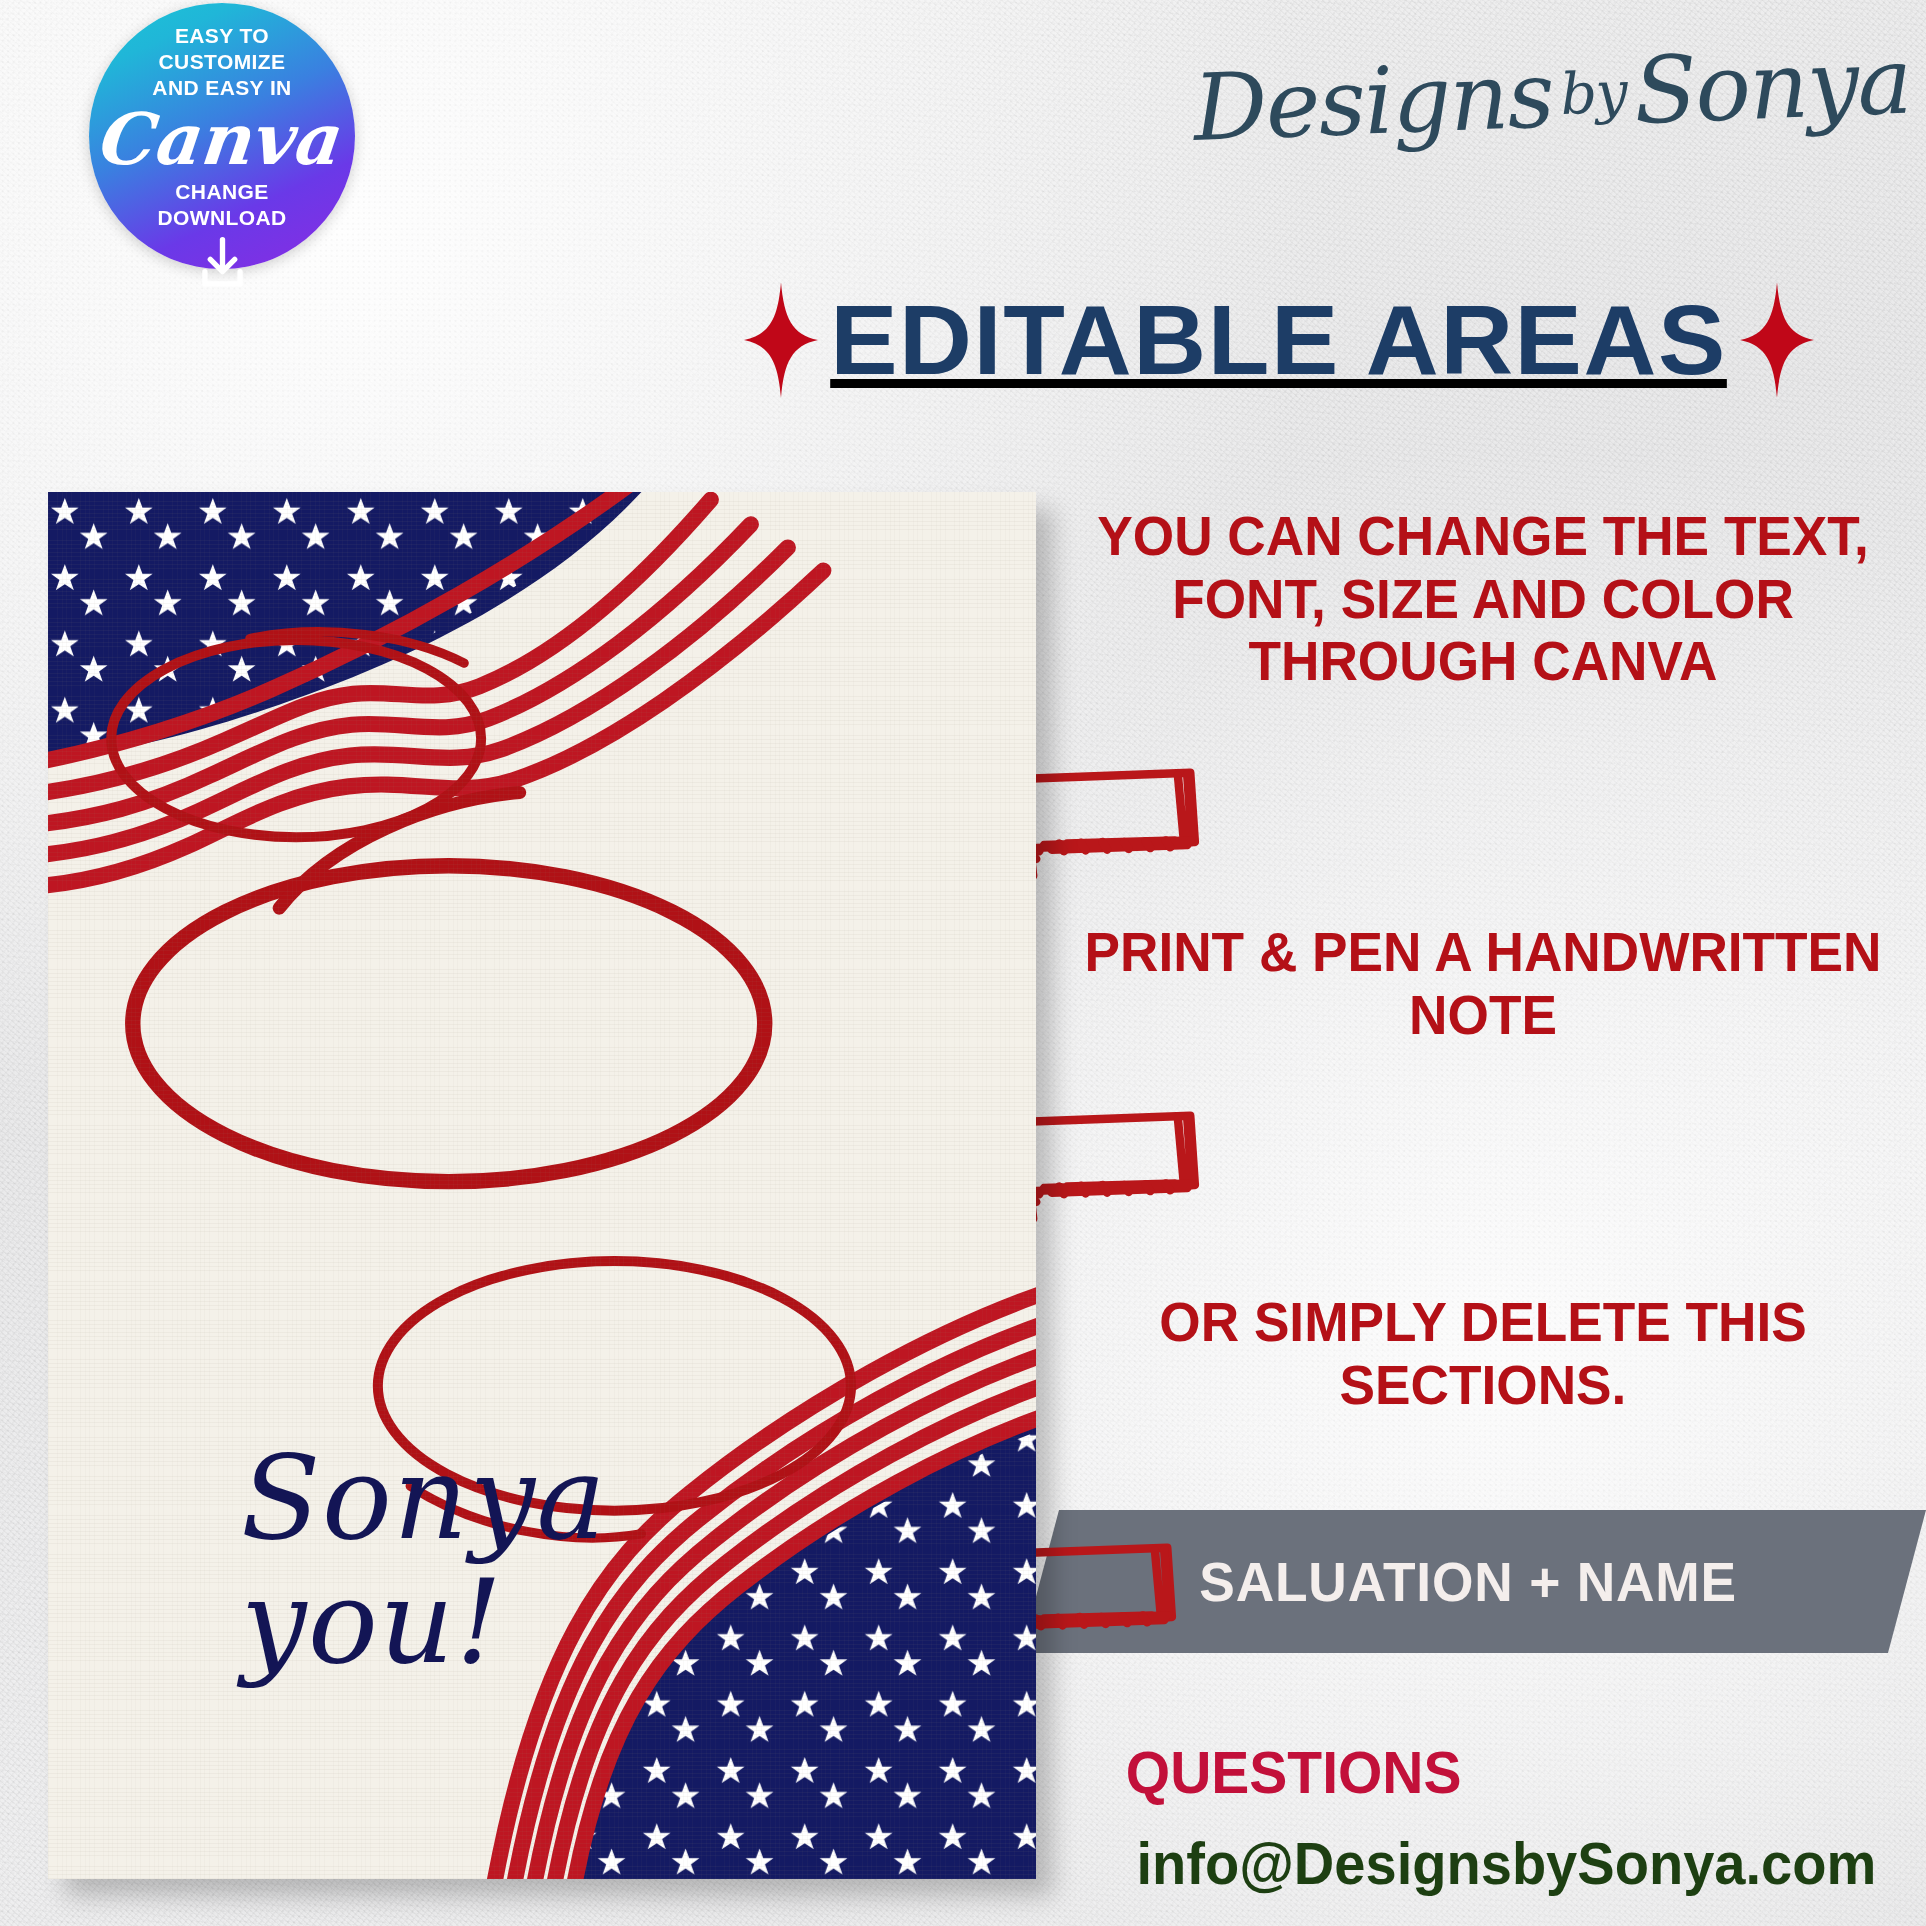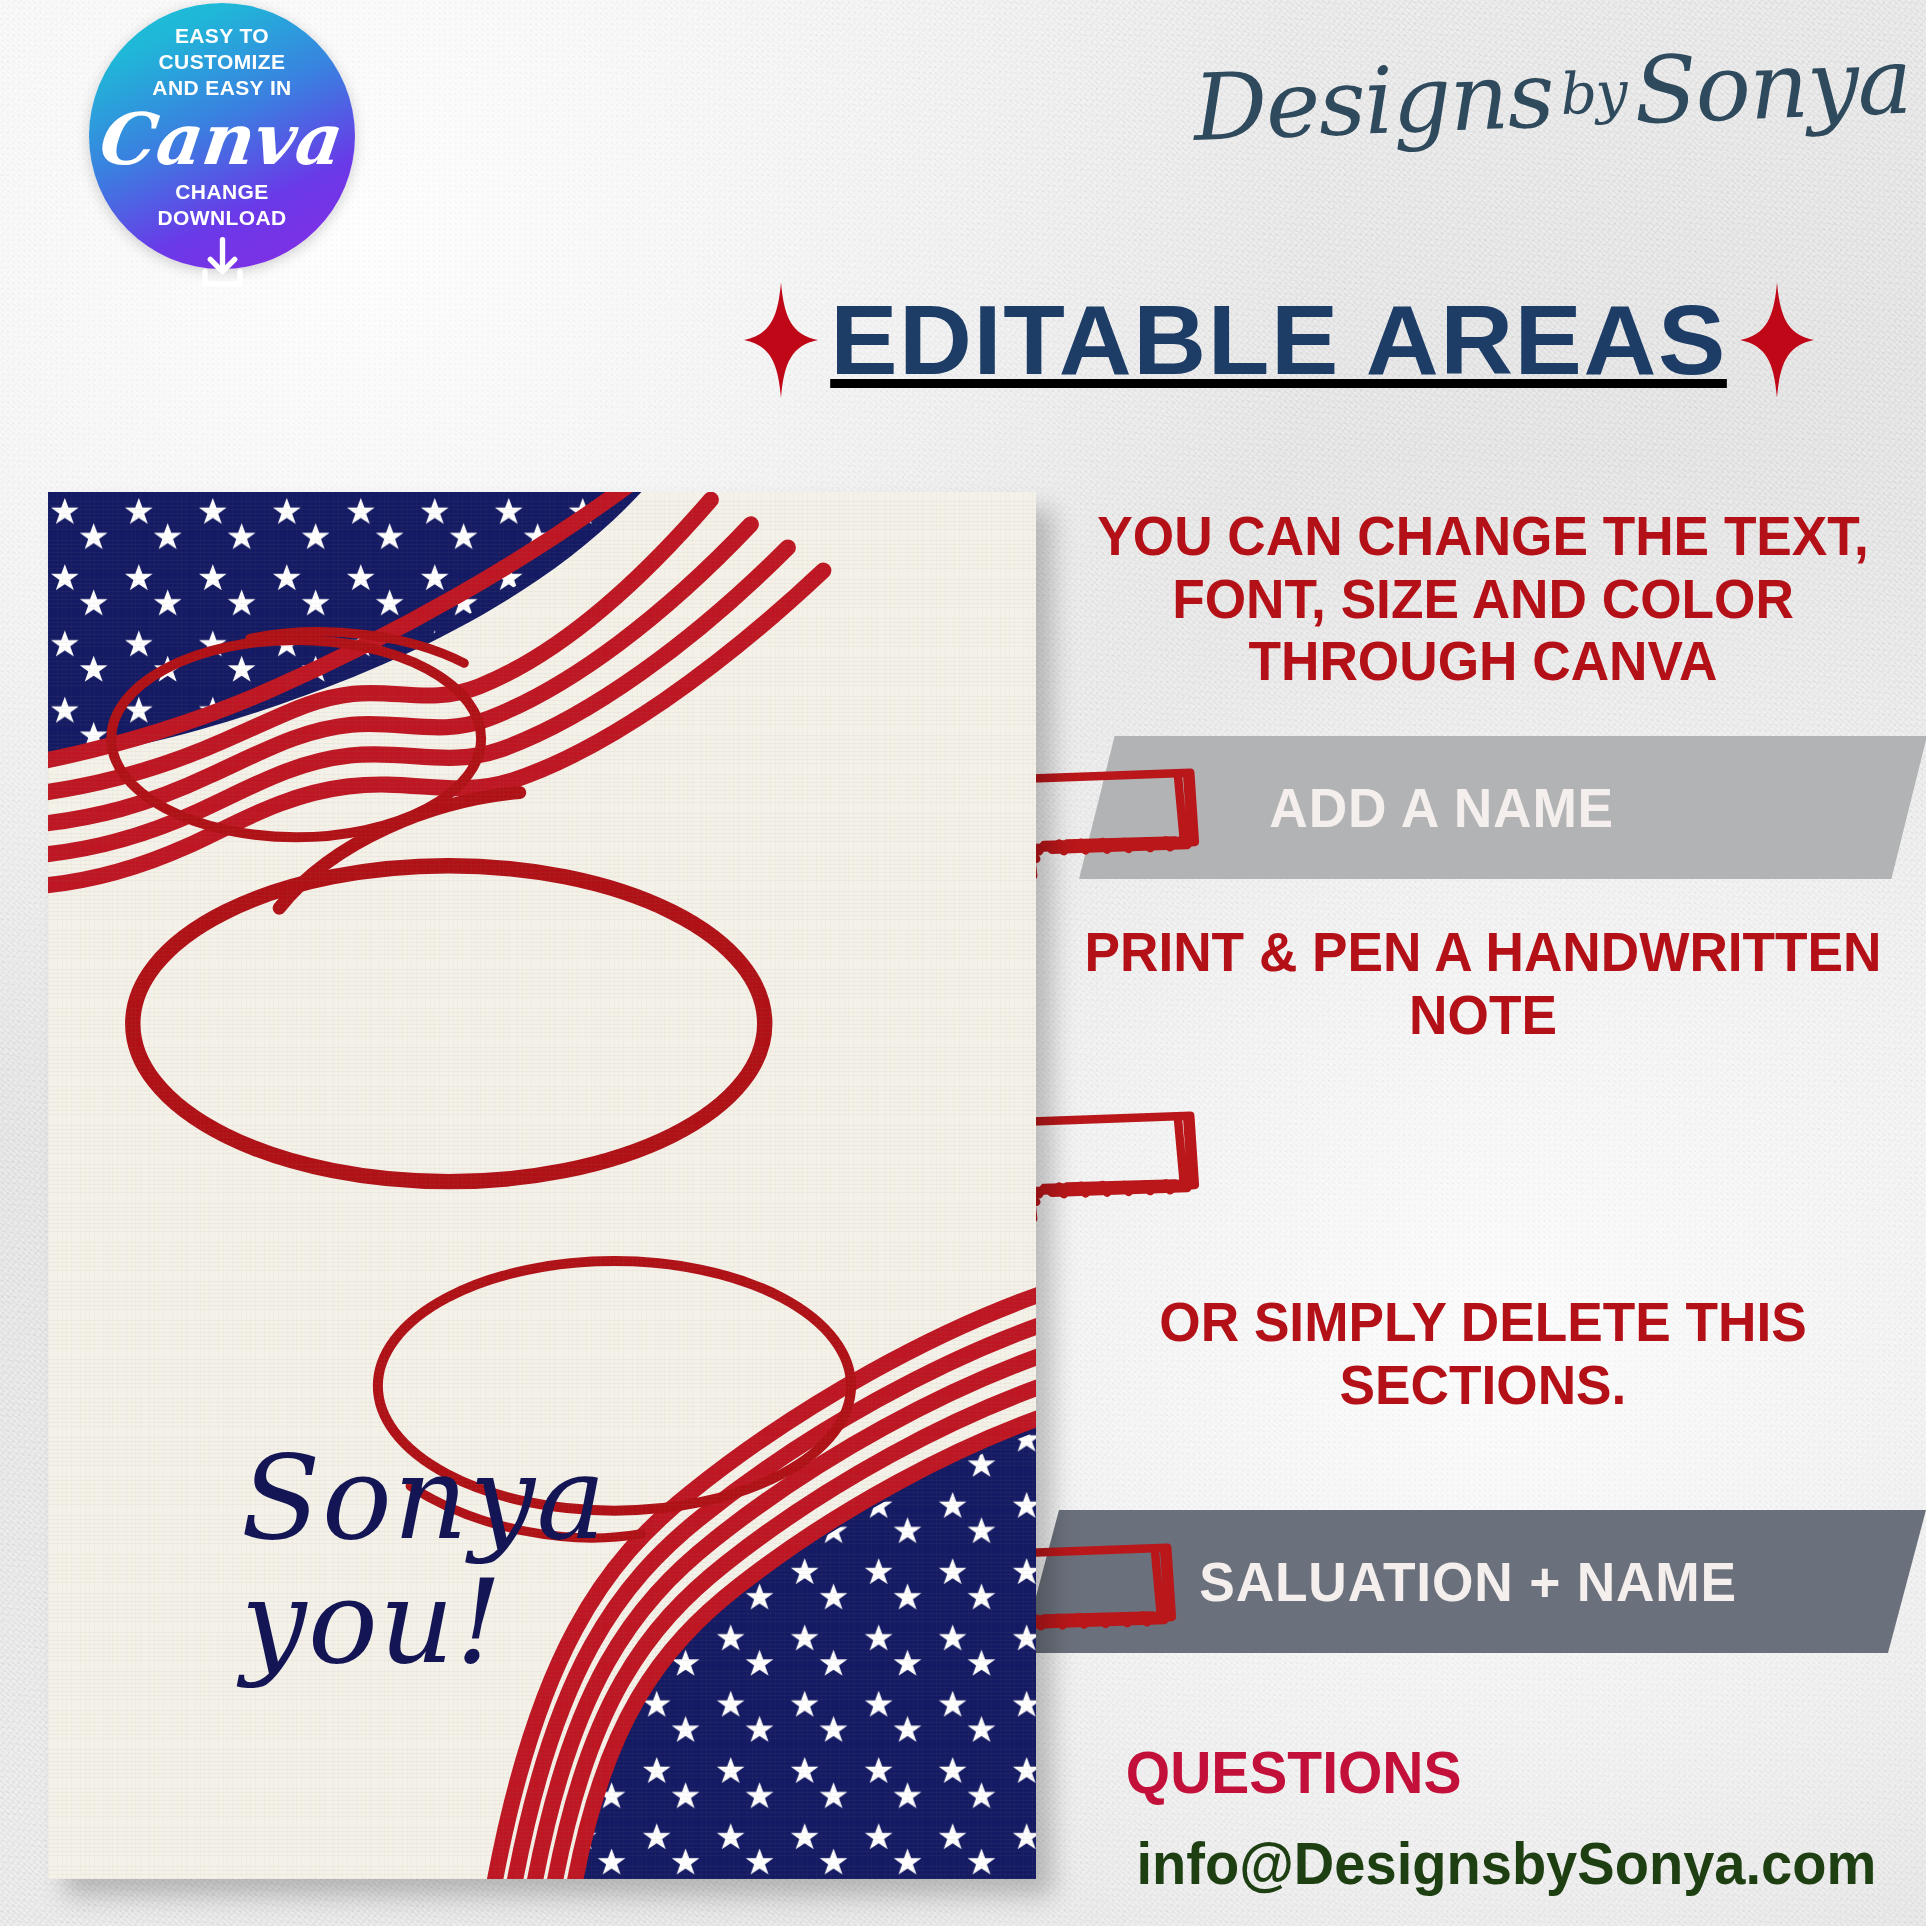--- a/index.html
+++ b/index.html
@@ -173,23 +173,20 @@
     <div id="editable-title">EDITABLE AREAS</div>
     <svg class="sparkle" viewBox="0 0 96 150">
       <path d="M48 0 C52 46 62 68 96 75 C62 82 52 104 48 150 C44 104 34 82 0 75 C34 68 44 46 48 0 Z" fill="#c00718"></path>
     </svg>
   </div>
 
   <div class="red-block" id="txt-change">YOU CAN CHANGE THE TEXT, FONT, SIZE AND COLOR THROUGH CANVA</div>
   <div class="red-block" id="txt-print">PRINT &amp; PEN A HANDWRITTEN NOTE</div>
   <div class="red-block" id="txt-delete">OR SIMPLY DELETE THIS SECTIONS.</div>
 
-  <div class="banner" id="banner-name">
-    <span class="banner-label">ADD A NAME</span>
-  </div>
   <div class="banner" id="banner-salutation">
     <span class="banner-label">SALUATION + NAME</span>
   </div>
 
   <svg class="arrow" id="arrow-1" viewBox="0 0 350 200">
     <g fill="none" stroke="#b9171a" stroke-width="11" stroke-linecap="round" stroke-linejoin="round">
       <path d="M6 108 L88 32 L86 66 L300 58 L306 148 L92 156 L96 192 Z"></path>
       <path d="M284 62 L292 150 M296 60 L302 148"></path>
       <path d="M14 112 L92 184 M40 128 L100 170 M62 142 L104 160"></path>
       <path d="M110 152 L300 146 M120 158 L296 152 M140 150 L280 146"></path>

